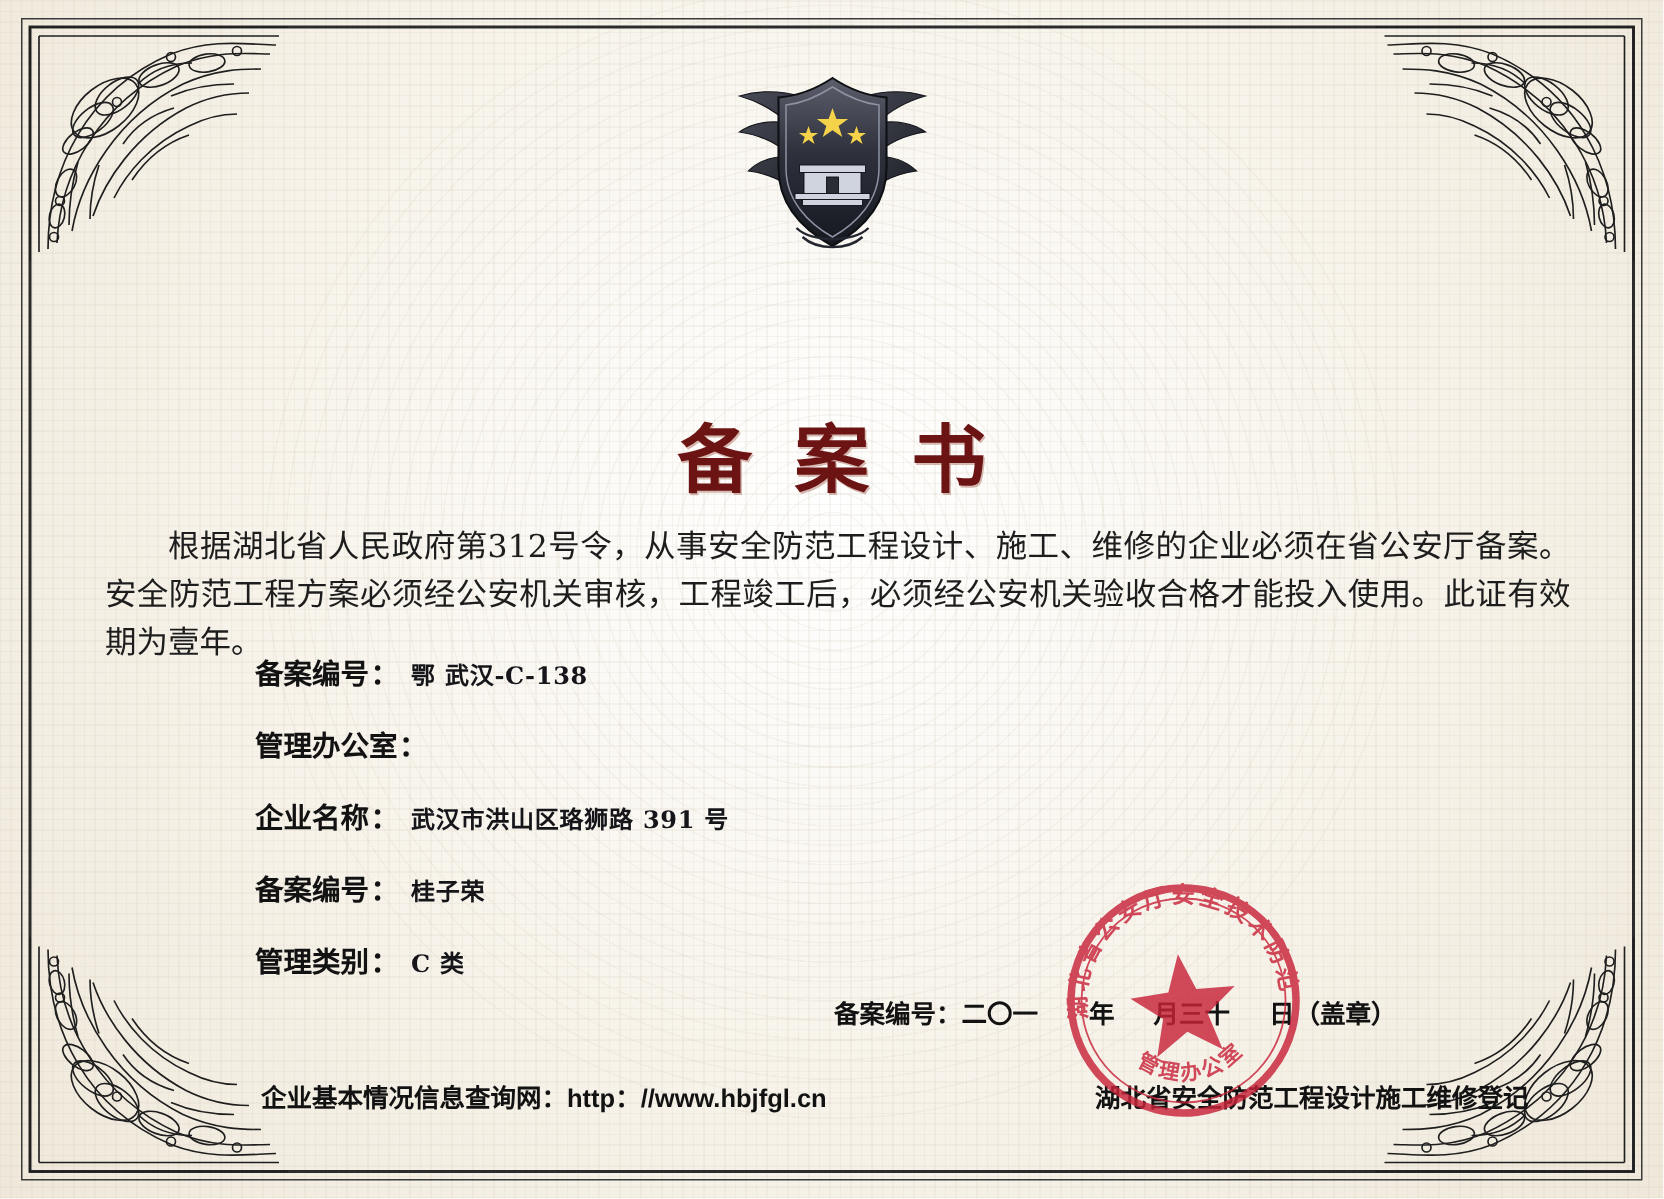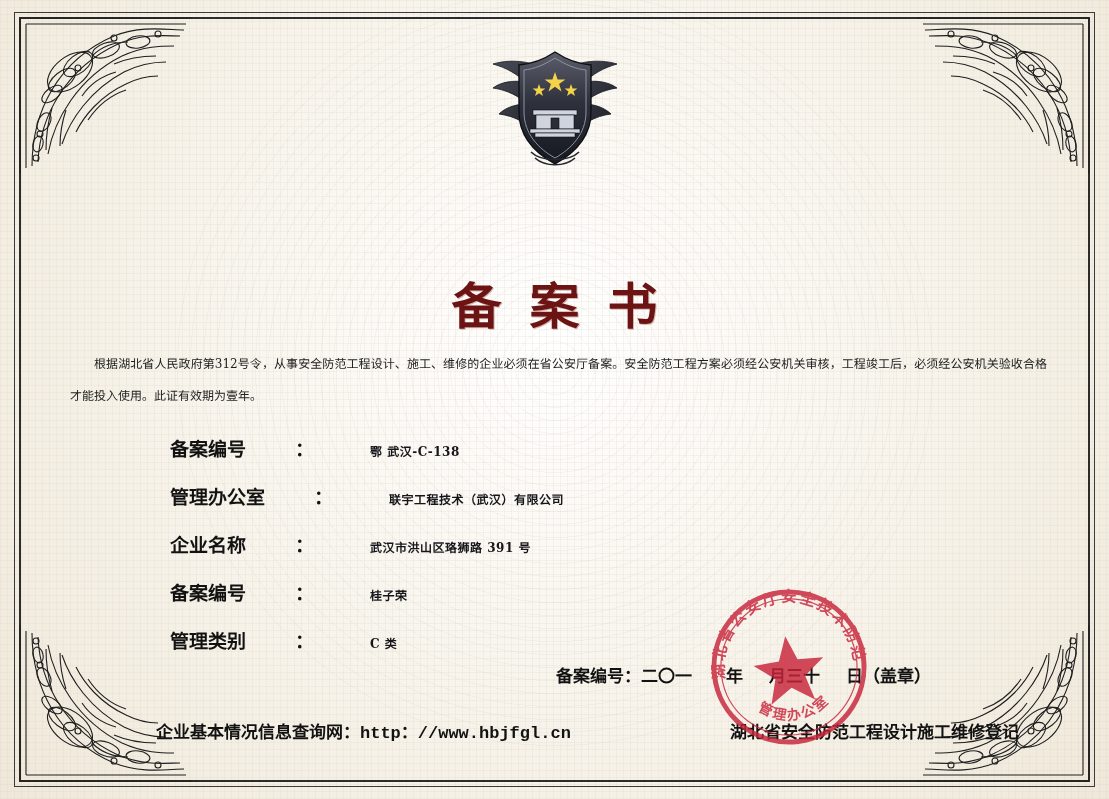--- a/index.html
+++ b/index.html
@@ -102,56 +102,55 @@
     text-indent: 28px;
     color: #6c1414;
     text-shadow: 1px 1px 0 rgba(140,60,40,0.35);
   }
 
   .intro {
     position: absolute;
     left: 70px;
     right: 62px;
     top: 348px;
-    font-size: 12px;
+    font-size: 21px;
     line-height: 32px;
     color: #1d1d1d;
     text-align: justify;
     text-indent: 2em;
     font-family: "DejaVu Serif", "Liberation Serif", serif;
   }
 
   .fields {
     position: absolute;
     left: 170px;
     top: 434px;
     width: 760px;
   }
   .field-row {
     display: flex;
     align-items: baseline;
     height: 48px;
-    gap: 48px;
   }
   .field-label {
     font-family: "DejaVu Serif", "Liberation Serif", serif;
     font-weight: bold;
     font-size: 19px;
     color: #121212;
     white-space: nowrap;
   }
   .field-colon {
     font-weight: bold;
     font-size: 19px;
     color: #121212;
     padding: 0 2px 0 1px;
   }
   .field-value {
     font-family: "DejaVu Serif", "Liberation Serif", serif;
-    font-size: 12px;
+    font-size: 16px;
     font-weight: bold;
     color: #15151a;
     margin-left: 6px;
     letter-spacing: 0.5px;
   }
 
   .reg-date {
     position: absolute;
     left: 556px;
     top: 662px;
@@ -159,23 +158,23 @@
     font-weight: bold;
     font-size: 17px;
     color: #121212;
     white-space: nowrap;
   }
   .reg-date .gap { display: inline-block; width: 34px; }
   .reg-date .gap-sm { display: inline-block; width: 26px; }
 
   .footer-left {
     position: absolute;
-    left: 156px;
+    left: 174px;
     top: 718px;
-    font-family: Liberation Mono, monospace;
+    font-family: Liberation Sans, sans-serif;
     font-weight: bold;
     font-size: 17px;
     color: #121212;
   }
   .footer-right {
     position: absolute;
     right: 90px;
     top: 718px;
     font-family: "DejaVu Serif", "Liberation Serif", serif;
     font-weight: bold;
@@ -384,21 +383,20 @@
 
   <div class="fields">
     <div class="field-row">
       <span class="field-label">备案编号</span>
       <span class="field-colon">：</span>
       <span class="field-value">鄂 武汉-C-138</span>
     </div>
     <div class="field-row">
       <span class="field-label">管理办公室</span>
       <span class="field-colon">：</span>
-      <span class="field-value">联宇工程技术（武汉）有限公司</span>
     </div>
     <div class="field-row">
       <span class="field-label">企业名称</span>
       <span class="field-colon">：</span>
       <span class="field-value">武汉市洪山区珞狮路 391 号</span>
     </div>
     <div class="field-row">
       <span class="field-label">备案编号</span>
       <span class="field-colon">：</span>
       <span class="field-value">桂子荣</span>

